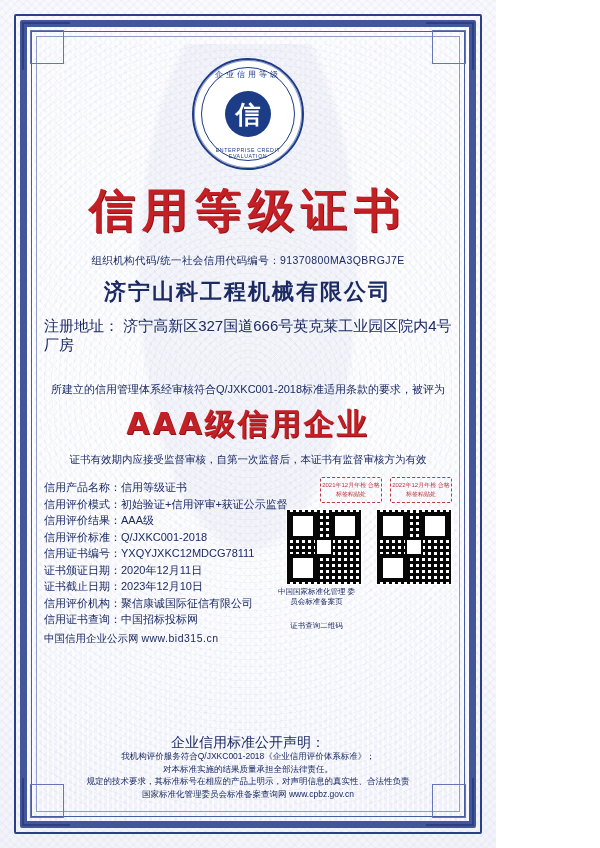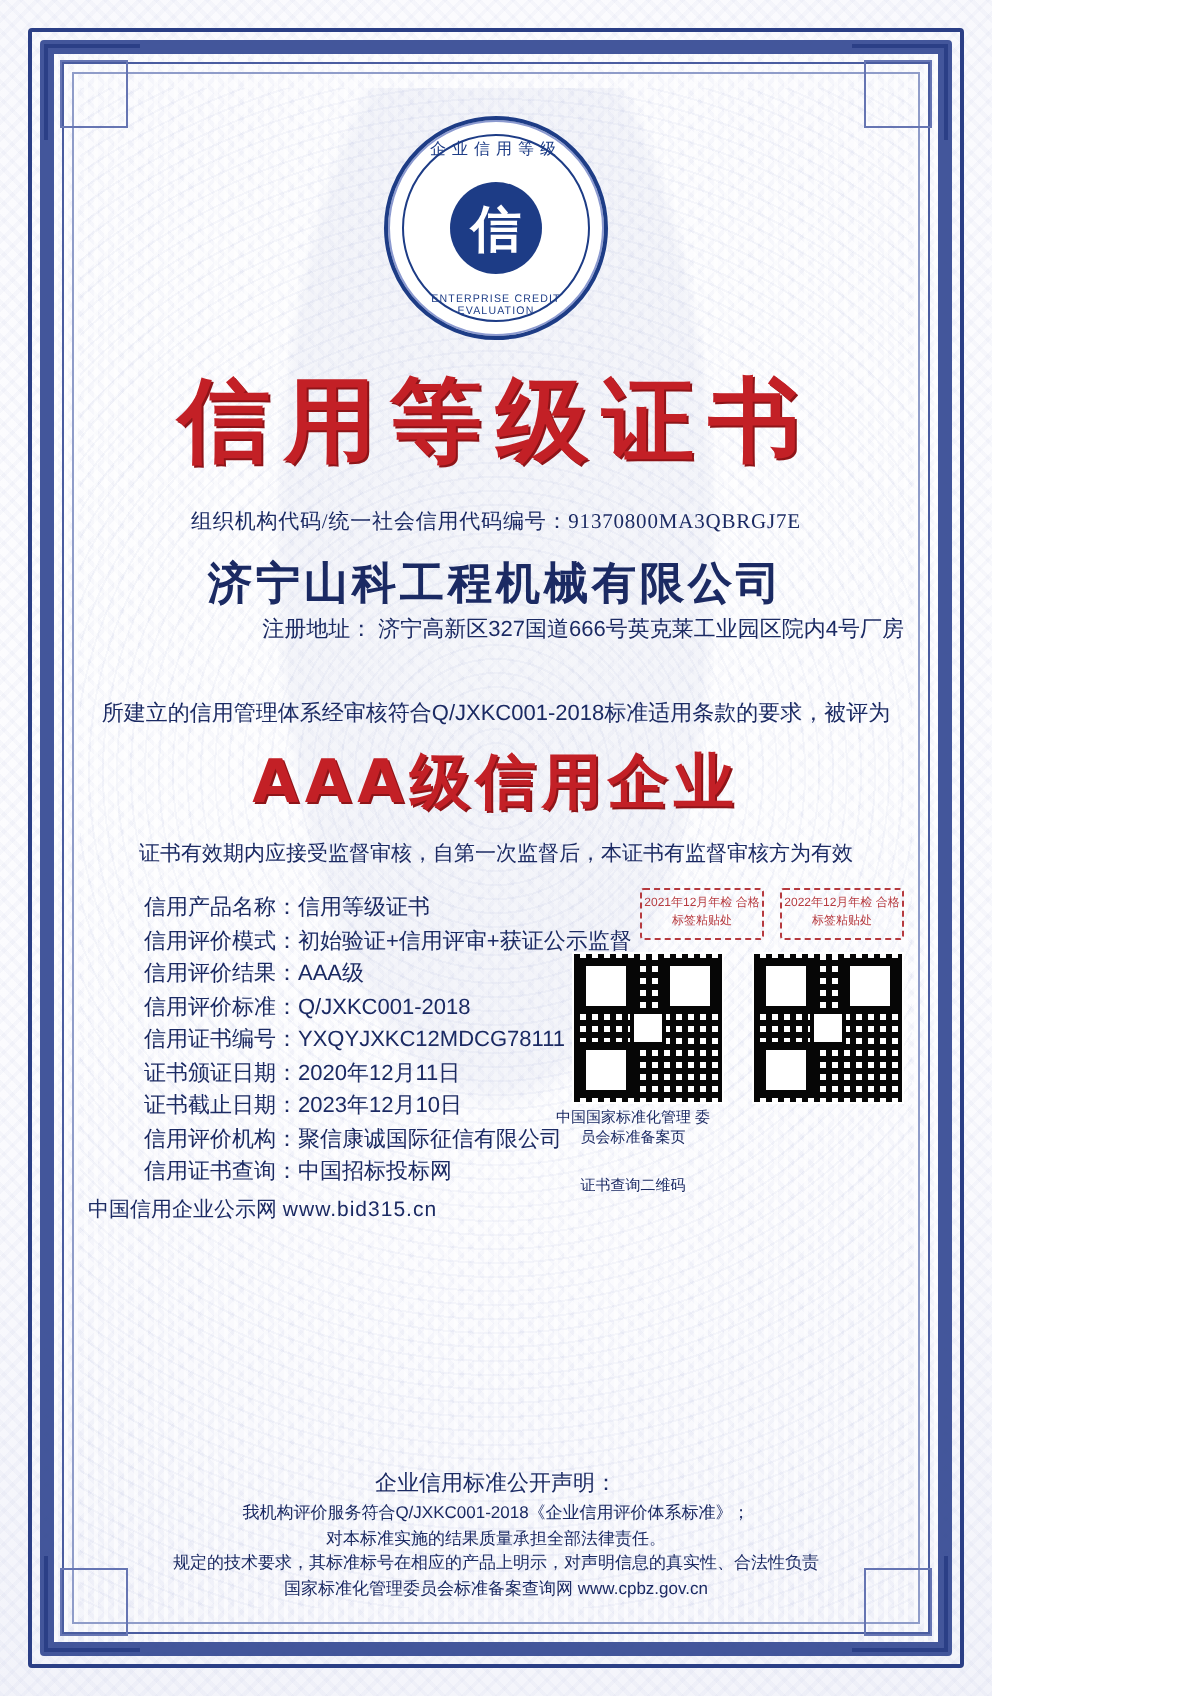--- a/index.html
+++ b/index.html
@@ -93,30 +93,30 @@
   .title{
     text-align:center;
     margin-top:10px;
     font-family:"DejaVu Sans", sans-serif;
     font-size:46px;font-weight:bold;letter-spacing:7px;
     color:#c32026;
     text-shadow:1px 1px 0 #8e1418;
   }
   .org-code{
     text-align:center;margin-top:12px;
-    font-size:10.5px;color:#1b2a63;letter-spacing:.4px;font-family:Liberation Serif, serif;
+    font-size:10.5px;color:#1b2a63;letter-spacing:.4px;
   }
   .company{
     text-align:center;margin-top:9px;
     font-size:22px;font-weight:bold;color:#1b2a63;letter-spacing:2px;
     font-family:"DejaVu Sans", sans-serif;
   }
   .addr{
-    text-align:right;
-    font-size:11px;color:#1b2a63;
+    text-align:left;margin-top:10px;
+    font-size:15px;color:#1b2a63;
   }
   .statement{
     text-align:center;margin-top:27px;
     font-size:11px;color:#1b2a63;
   }
   .grade{
     text-align:center;margin-top:7px;
     font-family:"DejaVu Sans", sans-serif;
     font-size:30px;font-weight:bold;color:#c32026;letter-spacing:3px;
     text-shadow:1px 1px 0 #8e1418;
@@ -128,21 +128,21 @@
 
   
   .mid{
     position:relative;margin-top:12px;
   }
   .details{
     width:330px;
     font-size:11px;color:#1b2a63;line-height:16.5px;
   }
   .drow{display:flex;}
-  .dlabel{white-space:nowrap;margin-left:28px;}
+  .dlabel{white-space:nowrap;}
   .dval{white-space:nowrap;}
   .pub-row{
     margin-top:2px;font-size:10.5px;color:#1b2a63;
   }
   .pub-row .url{letter-spacing:.5px;}
 
   
   .date-stamps{
     position:absolute;right:0;top:-2px;display:flex;gap:8px;
   }
@@ -177,21 +177,21 @@
     position:absolute;right:0;top:108px;width:176px;display:flex;gap:14px;
     font-size:7.5px;color:#1b2a63;text-align:center;line-height:10px;flex-direction:column;
   }
   .qr-caption div{width:81px;}
 
   
   .footer{
     position:absolute;left:0;right:0;bottom:4px;text-align:center;
     font-size:8.5px;color:#1b2a63;line-height:12.5px;
   }
-  .footer .f-title{font-size:11px;margin-bottom:2px;}
+  .footer .f-title{font-size:14px;margin-bottom:2px;}
   .guilloche{
     position:absolute;left:40px;right:40px;top:44px;bottom:44px;
     pointer-events:none;
     background:
       radial-gradient(ellipse at 50% 30%, rgba(60,80,160,.05) 0 36%, rgba(255,255,255,0) 38%),
       repeating-radial-gradient(circle at 50% 45%, rgba(70,90,170,.045) 0 1px, rgba(255,255,255,0) 1px 7px);
   }
 </style>
 </head>
 <body>

